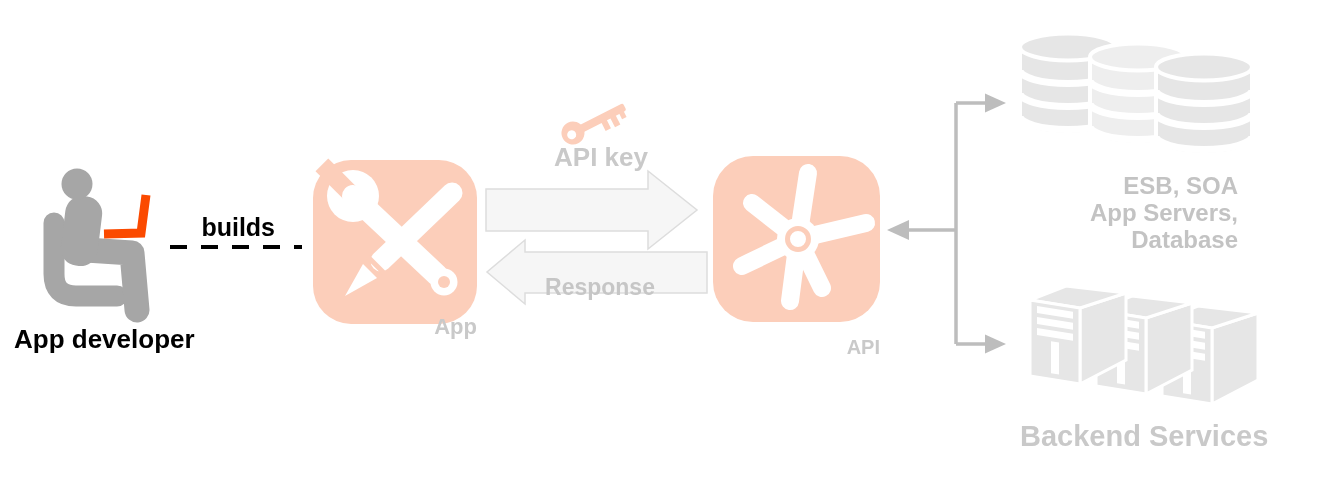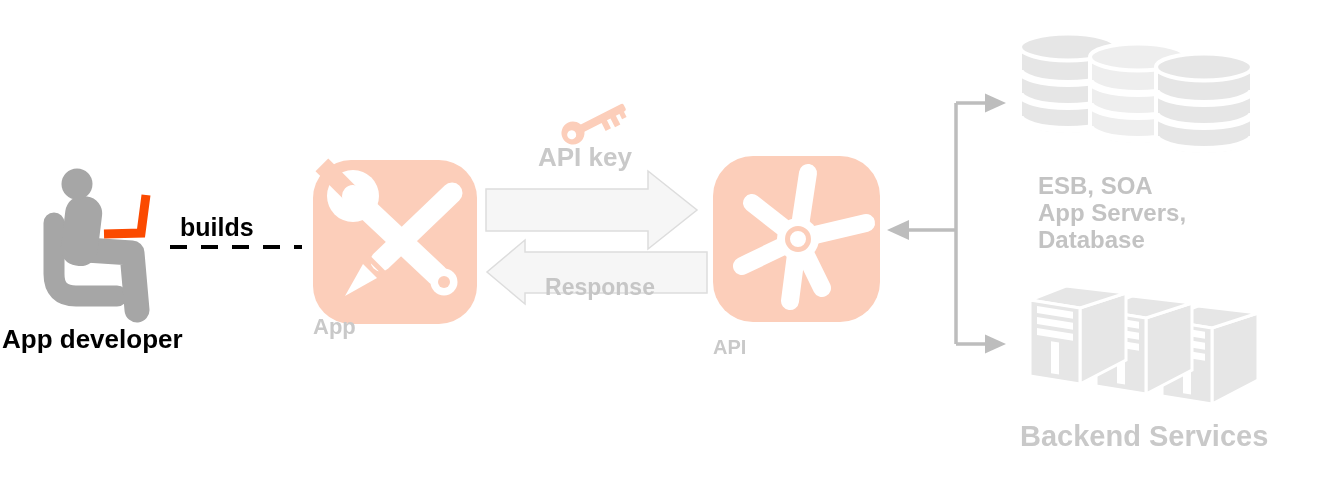--- a/index.html
+++ b/index.html
@@ -16,21 +16,21 @@
     --connector-gray:#bdbdbd;
     --ink:#000000;
   }
   *{margin:0;padding:0;box-sizing:border-box}
   html,body{background:#fff}
   #canvas{
     position:relative;width:1342px;height:504px;background:#fff;overflow:hidden;
     font-family:"Liberation Sans", sans-serif;font-weight:bold;
   }
   .abs{position:absolute}
-  .lbl{font-weight:bold;text-align:left;white-space:nowrap}
+  .lbl{font-weight:bold;text-align:right;white-space:nowrap}
   .lbl-black{color:var(--ink)}
   .lbl-gray{color:var(--label-gray)}
   .lbl-gray-dark{color:var(--label-gray-dark)}
   .card{border-radius:38px;background:var(--salmon)}
   .arrow-label{color:var(--arrow-text);font-size:23px;text-align:center}
   svg{display:block;overflow:visible}
 </style>
 </head>
 <body>
 
@@ -43,21 +43,21 @@
 
       <path d="M46,90 L92,93 L97,150" stroke-width="25" stroke-linecap="round" stroke-linejoin="round"></path>
 
       <rect x="23" y="36" width="37" height="70" rx="17" fill="var(--person-gray)" stroke="none" transform="rotate(7 41 71)"></rect>
 
       <circle cx="37" cy="24" r="15.5" fill="var(--person-gray)" stroke="none"></circle>
     </g>
 
     <path d="M64,74 L101,73 L106,35" stroke="var(--laptop-orange)" stroke-width="9" fill="none"></path>
   </svg>
-  <div class="abs lbl lbl-black" style="left:2px;top:324px;width:180px;font-size:26px">App developer</div>
+  <div class="abs lbl lbl-black" style="left:14px;top:324px;width:180px;font-size:26px">App developer</div>
 
   <div class="abs lbl lbl-black" style="left:180px;top:213px;width:95px;font-size:25px">builds</div>
   <svg class="abs" style="left:168px;top:243px" width="140" height="8">
     <line x1="2" y1="4" x2="134" y2="4" stroke="var(--ink)" stroke-width="4" stroke-dasharray="17 14"></line>
   </svg>
 
   <div class="abs card" style="left:313px;top:160px;width:164px;height:164px">
     <svg width="164" height="164" viewBox="0 0 164 164">
       <g>
         <circle cx="40" cy="36" r="26" fill="#fff"></circle>

